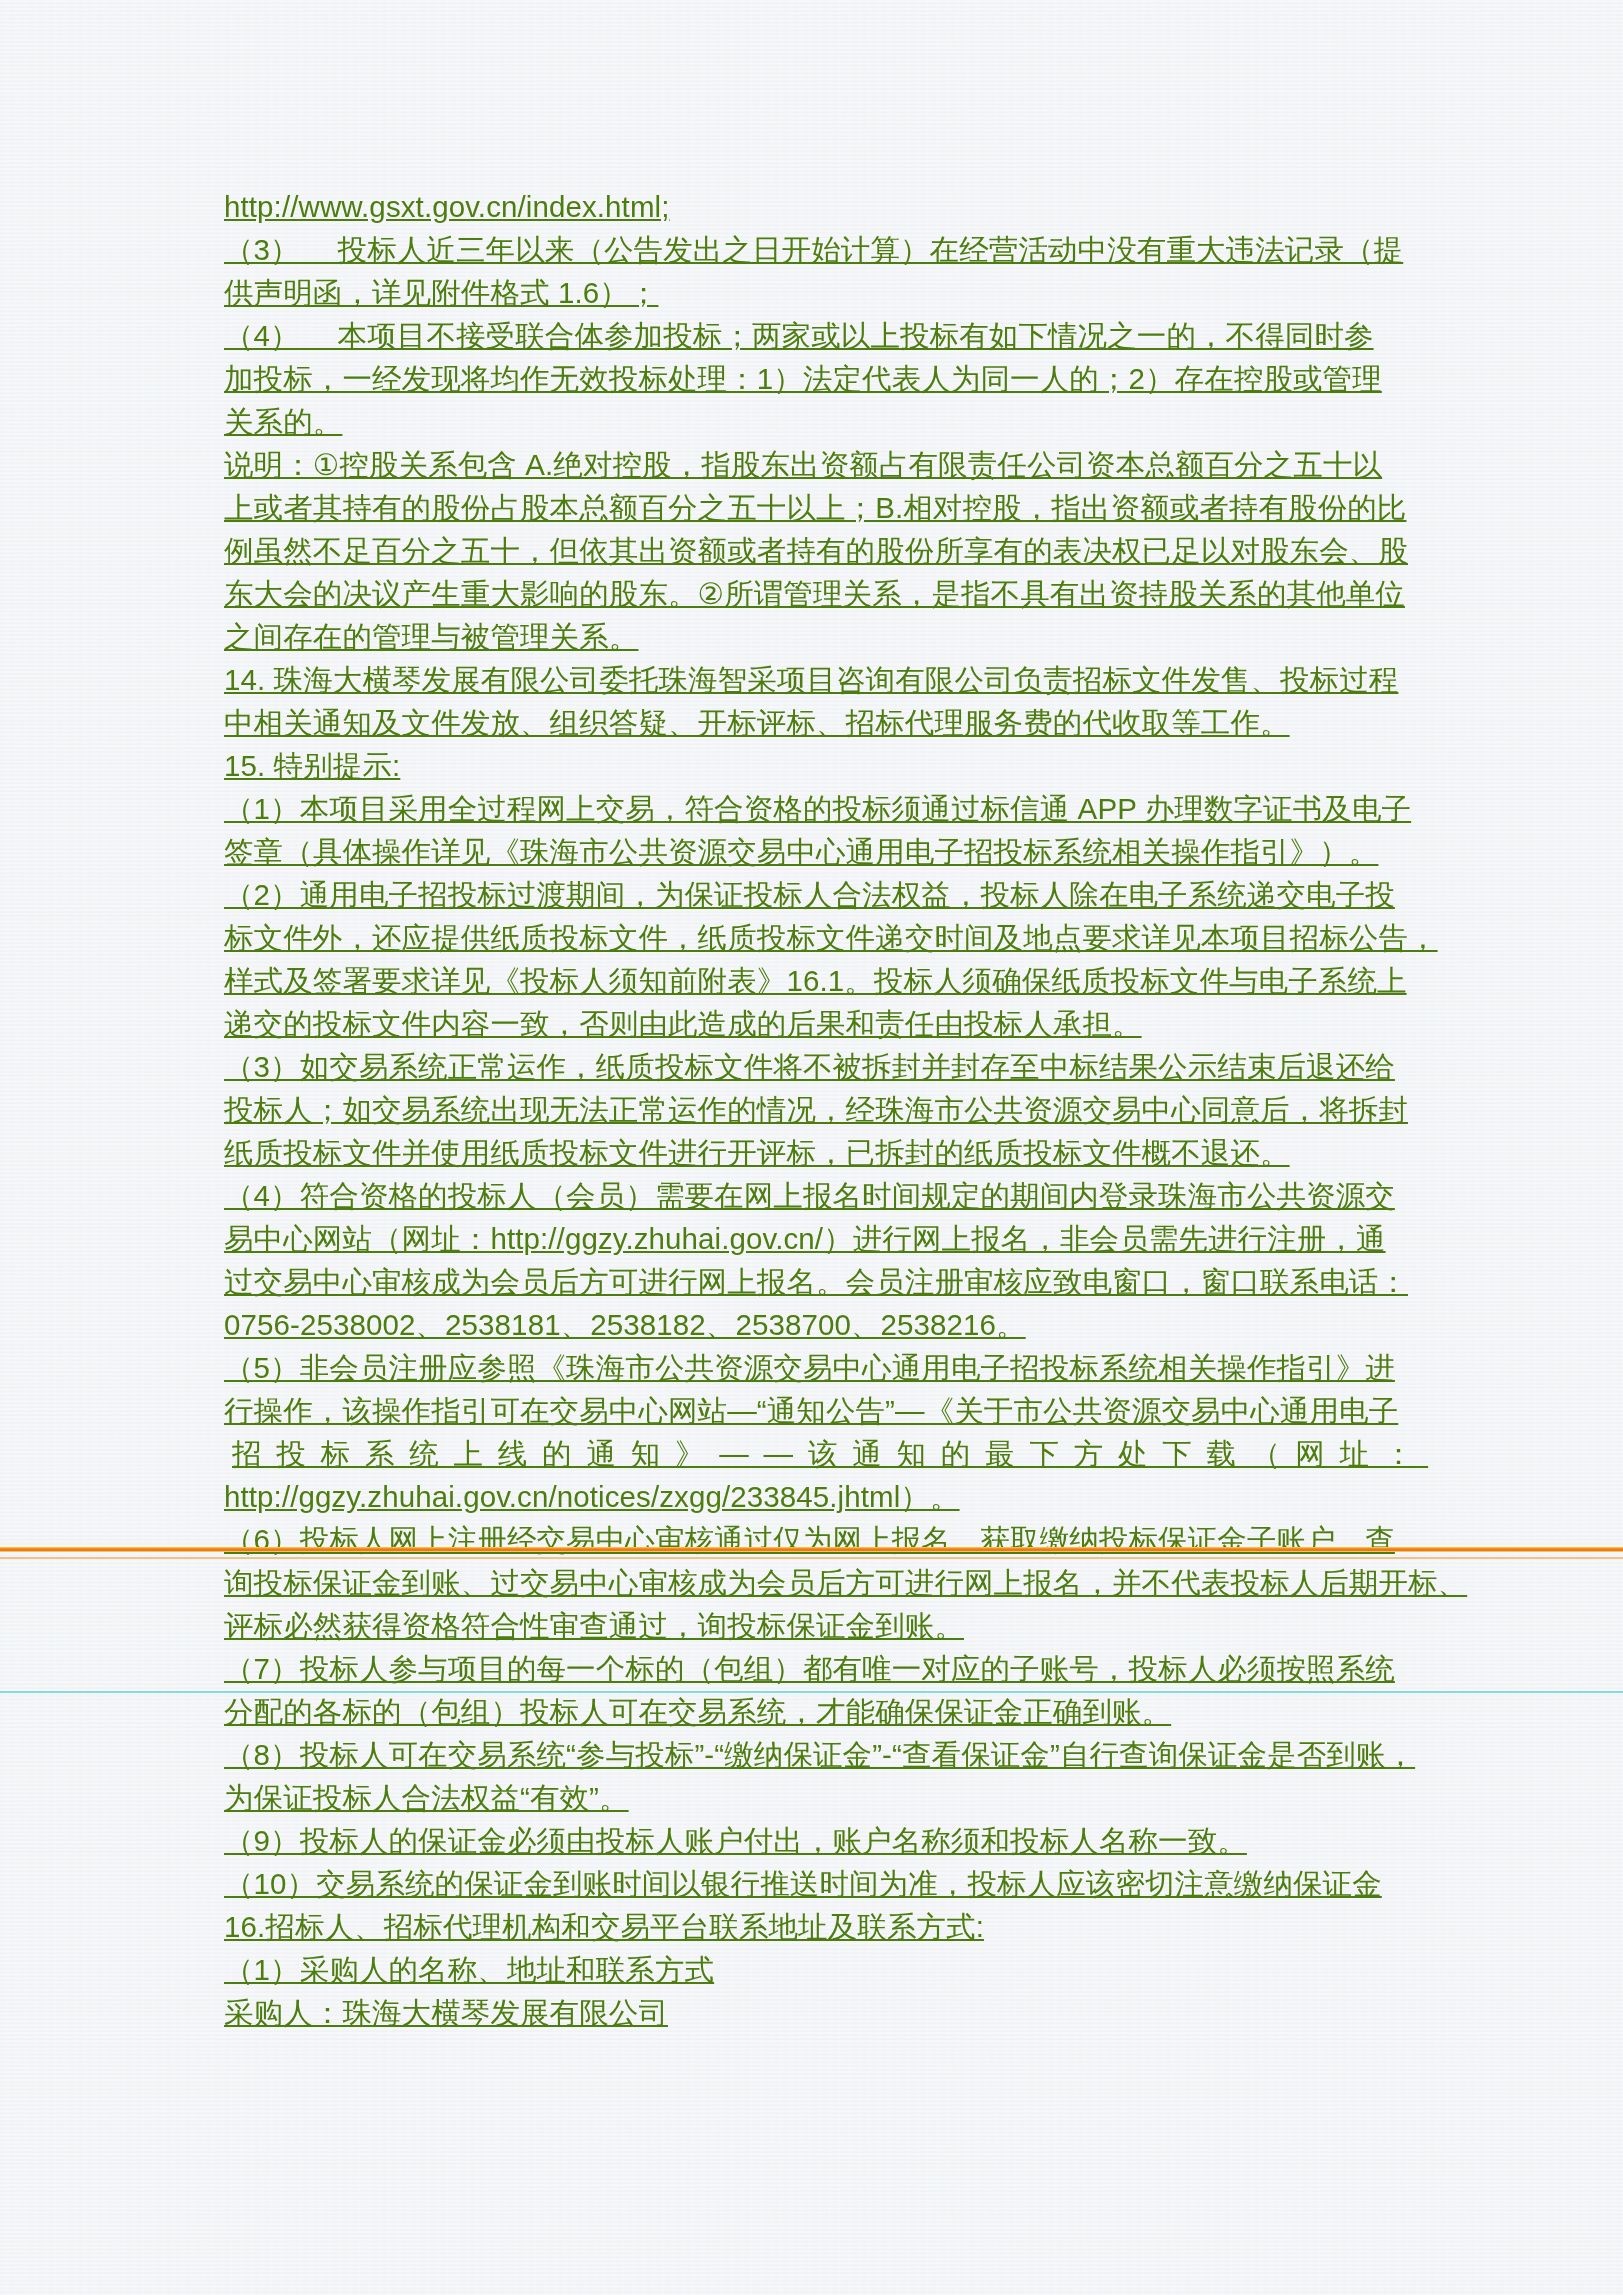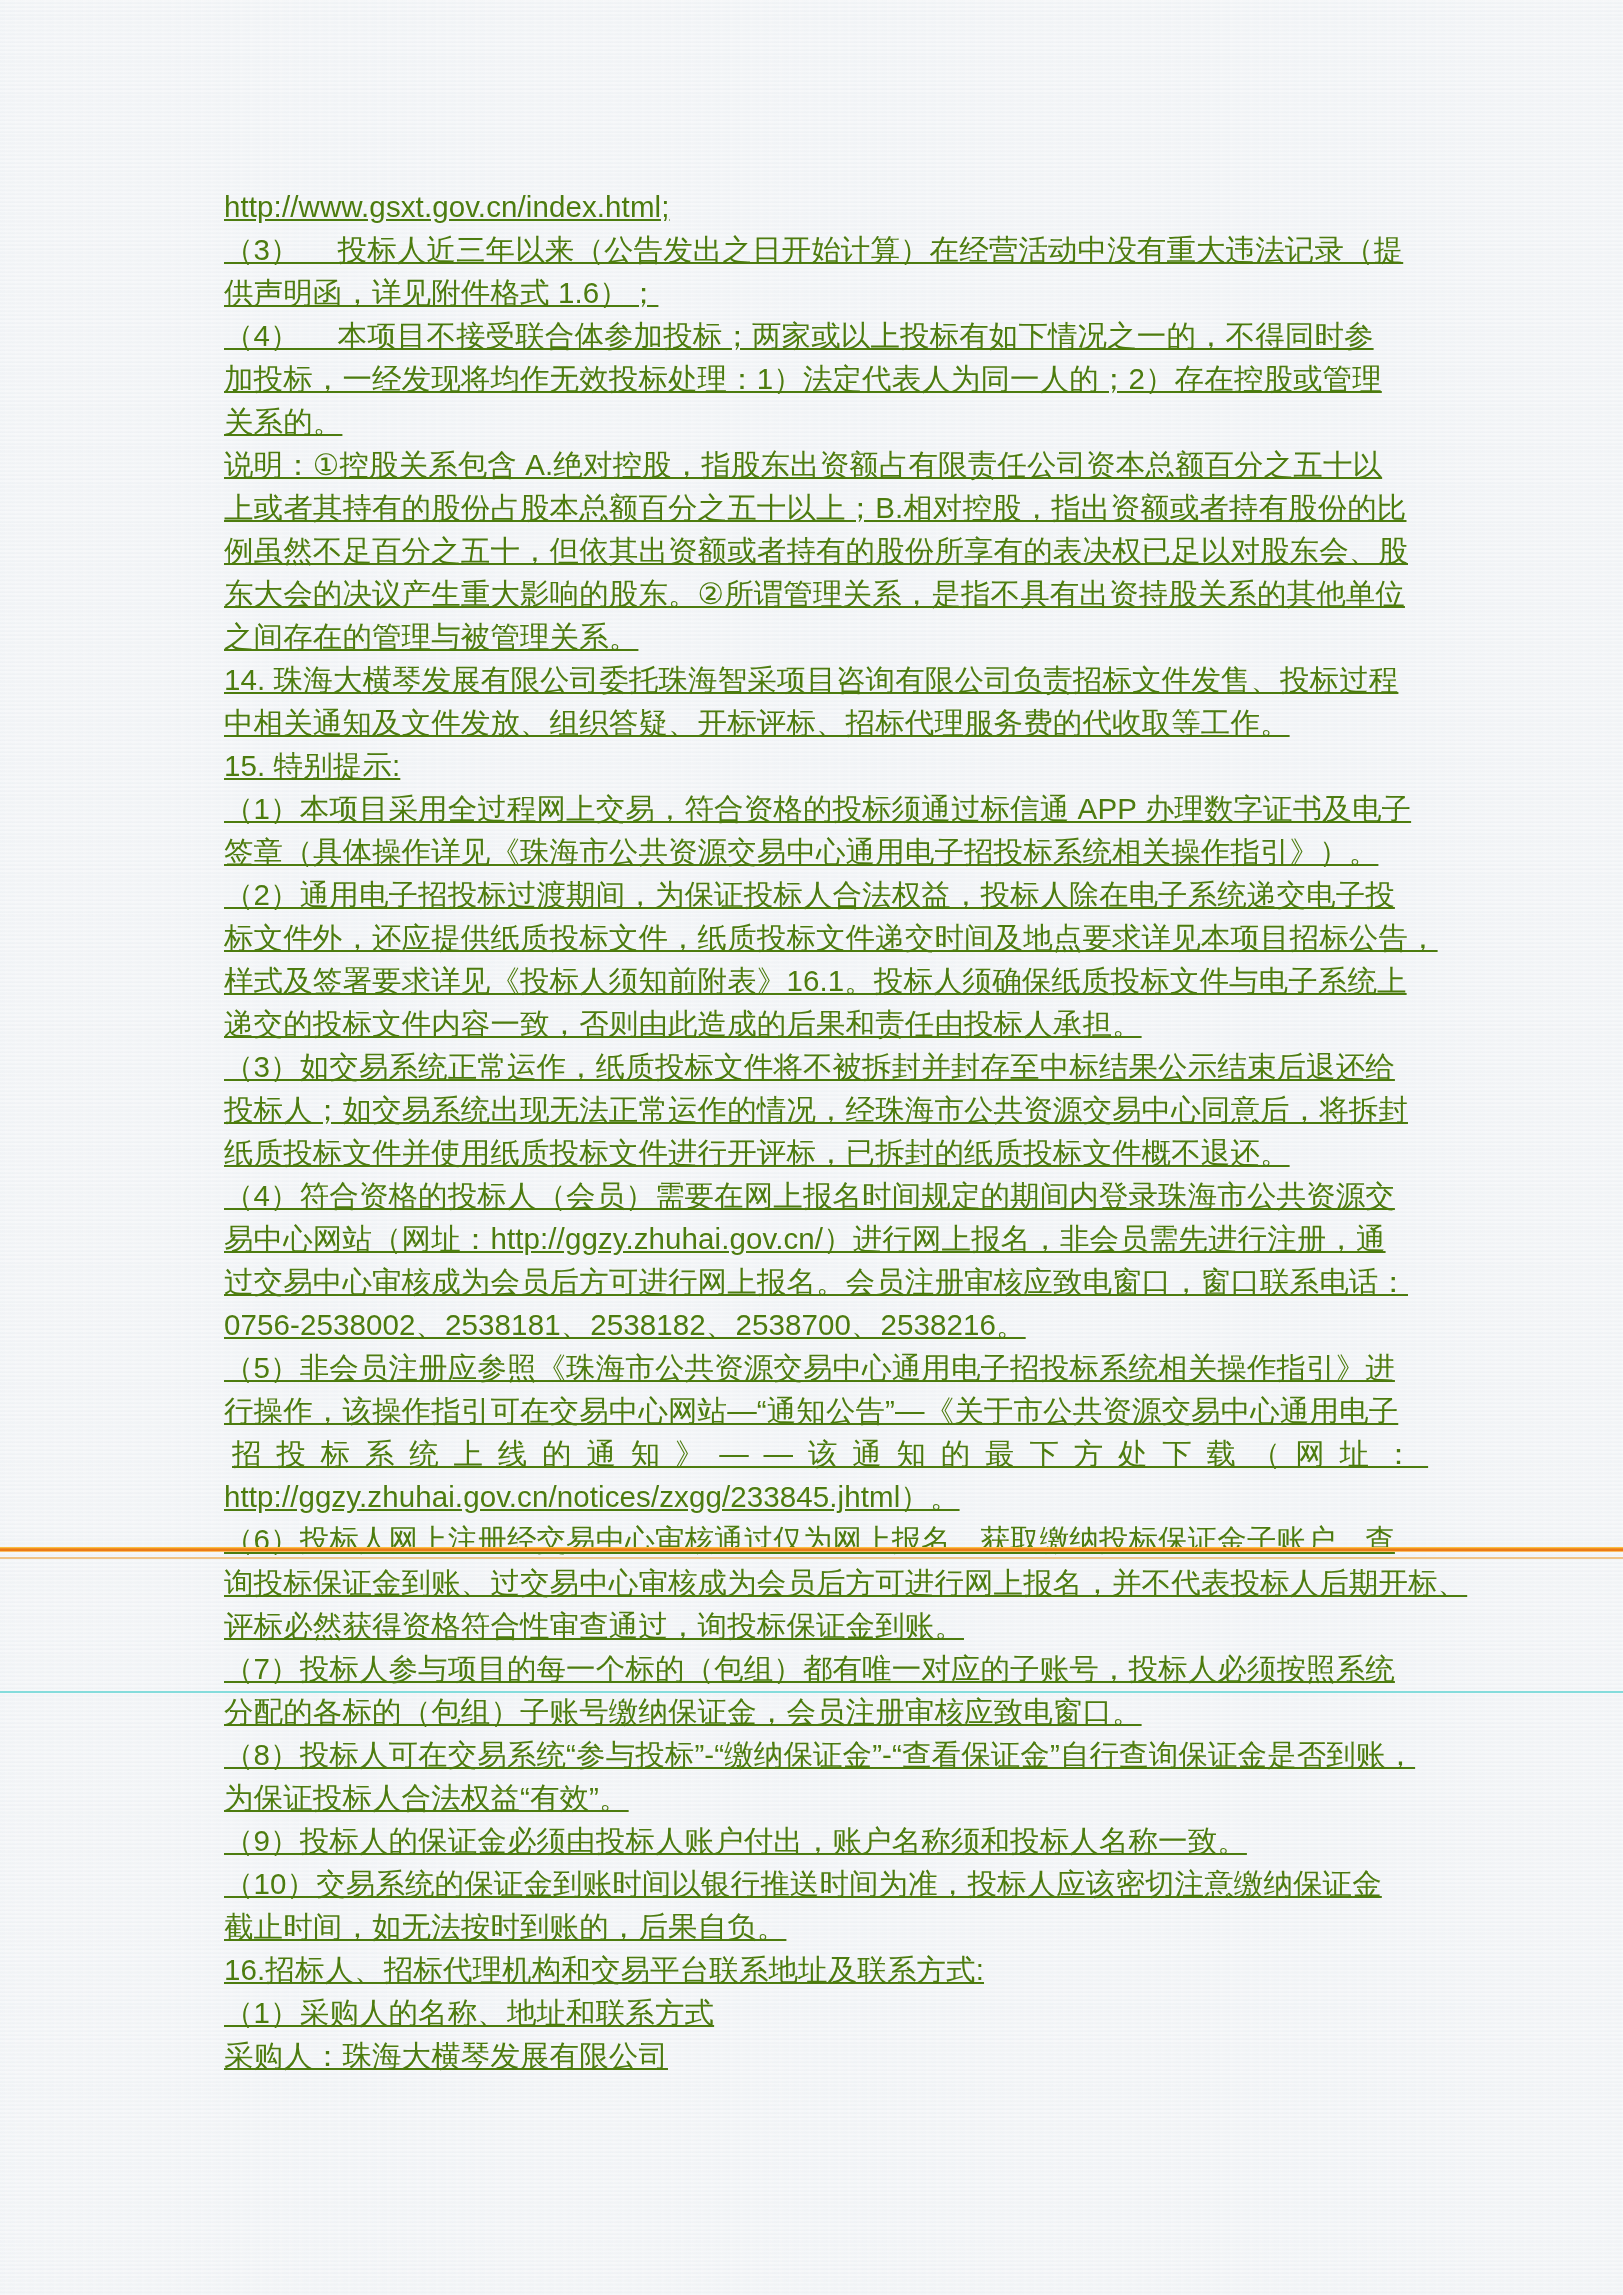--- a/index.html
+++ b/index.html
@@ -99,26 +99,25 @@
     <div class="line">过交易中心审核成为会员后方可进行网上报名。会员注册审核应致电窗口，窗口联系电话：</div>
     <div class="line">0756-2538002、2538181、2538182、2538700、2538216。</div>
     <div class="line">（5）非会员注册应参照《珠海市公共资源交易中心通用电子招投标系统相关操作指引》进</div>
     <div class="line">行操作，该操作指引可在交易中心网站—“通知公告”—《关于市公共资源交易中心通用电子</div>
     <div class="line">招投标系统上线的通知》——该通知的最下方处下载（网址：</div>
     <div class="line">http://ggzy.zhuhai.gov.cn/notices/zxgg/233845.jhtml）。</div>
     <div class="line">（6）投标人网上注册经交易中心审核通过仅为网上报名、获取缴纳投标保证金子账户、查</div>
     <div class="line">询投标保证金到账、过交易中心审核成为会员后方可进行网上报名，并不代表投标人后期开标、</div>
     <div class="line">评标必然获得资格符合性审查通过，询投标保证金到账。</div>
     <div class="line">（7）投标人参与项目的每一个标的（包组）都有唯一对应的子账号，投标人必须按照系统</div>
-    <div class="line">分配的各标的（包组）子账号缴纳保证金，会员注册审核应致电窗口。</div>
+    <div class="line">分配的各标的（包组）投标人可在交易系统，才能确保保证金正确到账。</div>
     <div class="line">（8）投标人可在交易系统“参与投标”-“缴纳保证金”-“查看保证金”自行查询保证金是否到账，</div>
     <div class="line">为保证投标人合法权益“有效”。</div>
     <div class="line">（9）投标人的保证金必须由投标人账户付出，账户名称须和投标人名称一致。</div>
     <div class="line">（10）交易系统的保证金到账时间以银行推送时间为准，投标人应该密切注意缴纳保证金</div>
-    <div class="line">截止时间，如无法按时到账的，后果自负。</div>
     <div class="line">16.招标人、招标代理机构和交易平台联系地址及联系方式:</div>
     <div class="line">（1）采购人的名称、地址和联系方式</div>
     <div class="line">采购人：珠海大横琴发展有限公司</div>
   </div>
 
 <div class="scan-streak" id="orange-streak" style="background: linear-gradient(rgb(255, 212, 79), rgb(236, 123, 22) 40%, rgb(236, 123, 22) 70%, rgb(255, 223, 142));"></div>
 <div class="scan-streak" id="orange-streak-thin" style="background: rgb(240, 196, 136);"></div>
 <div class="scan-streak" id="cyan-streak" style="background: rgb(133, 220, 220);"></div>
 
 

